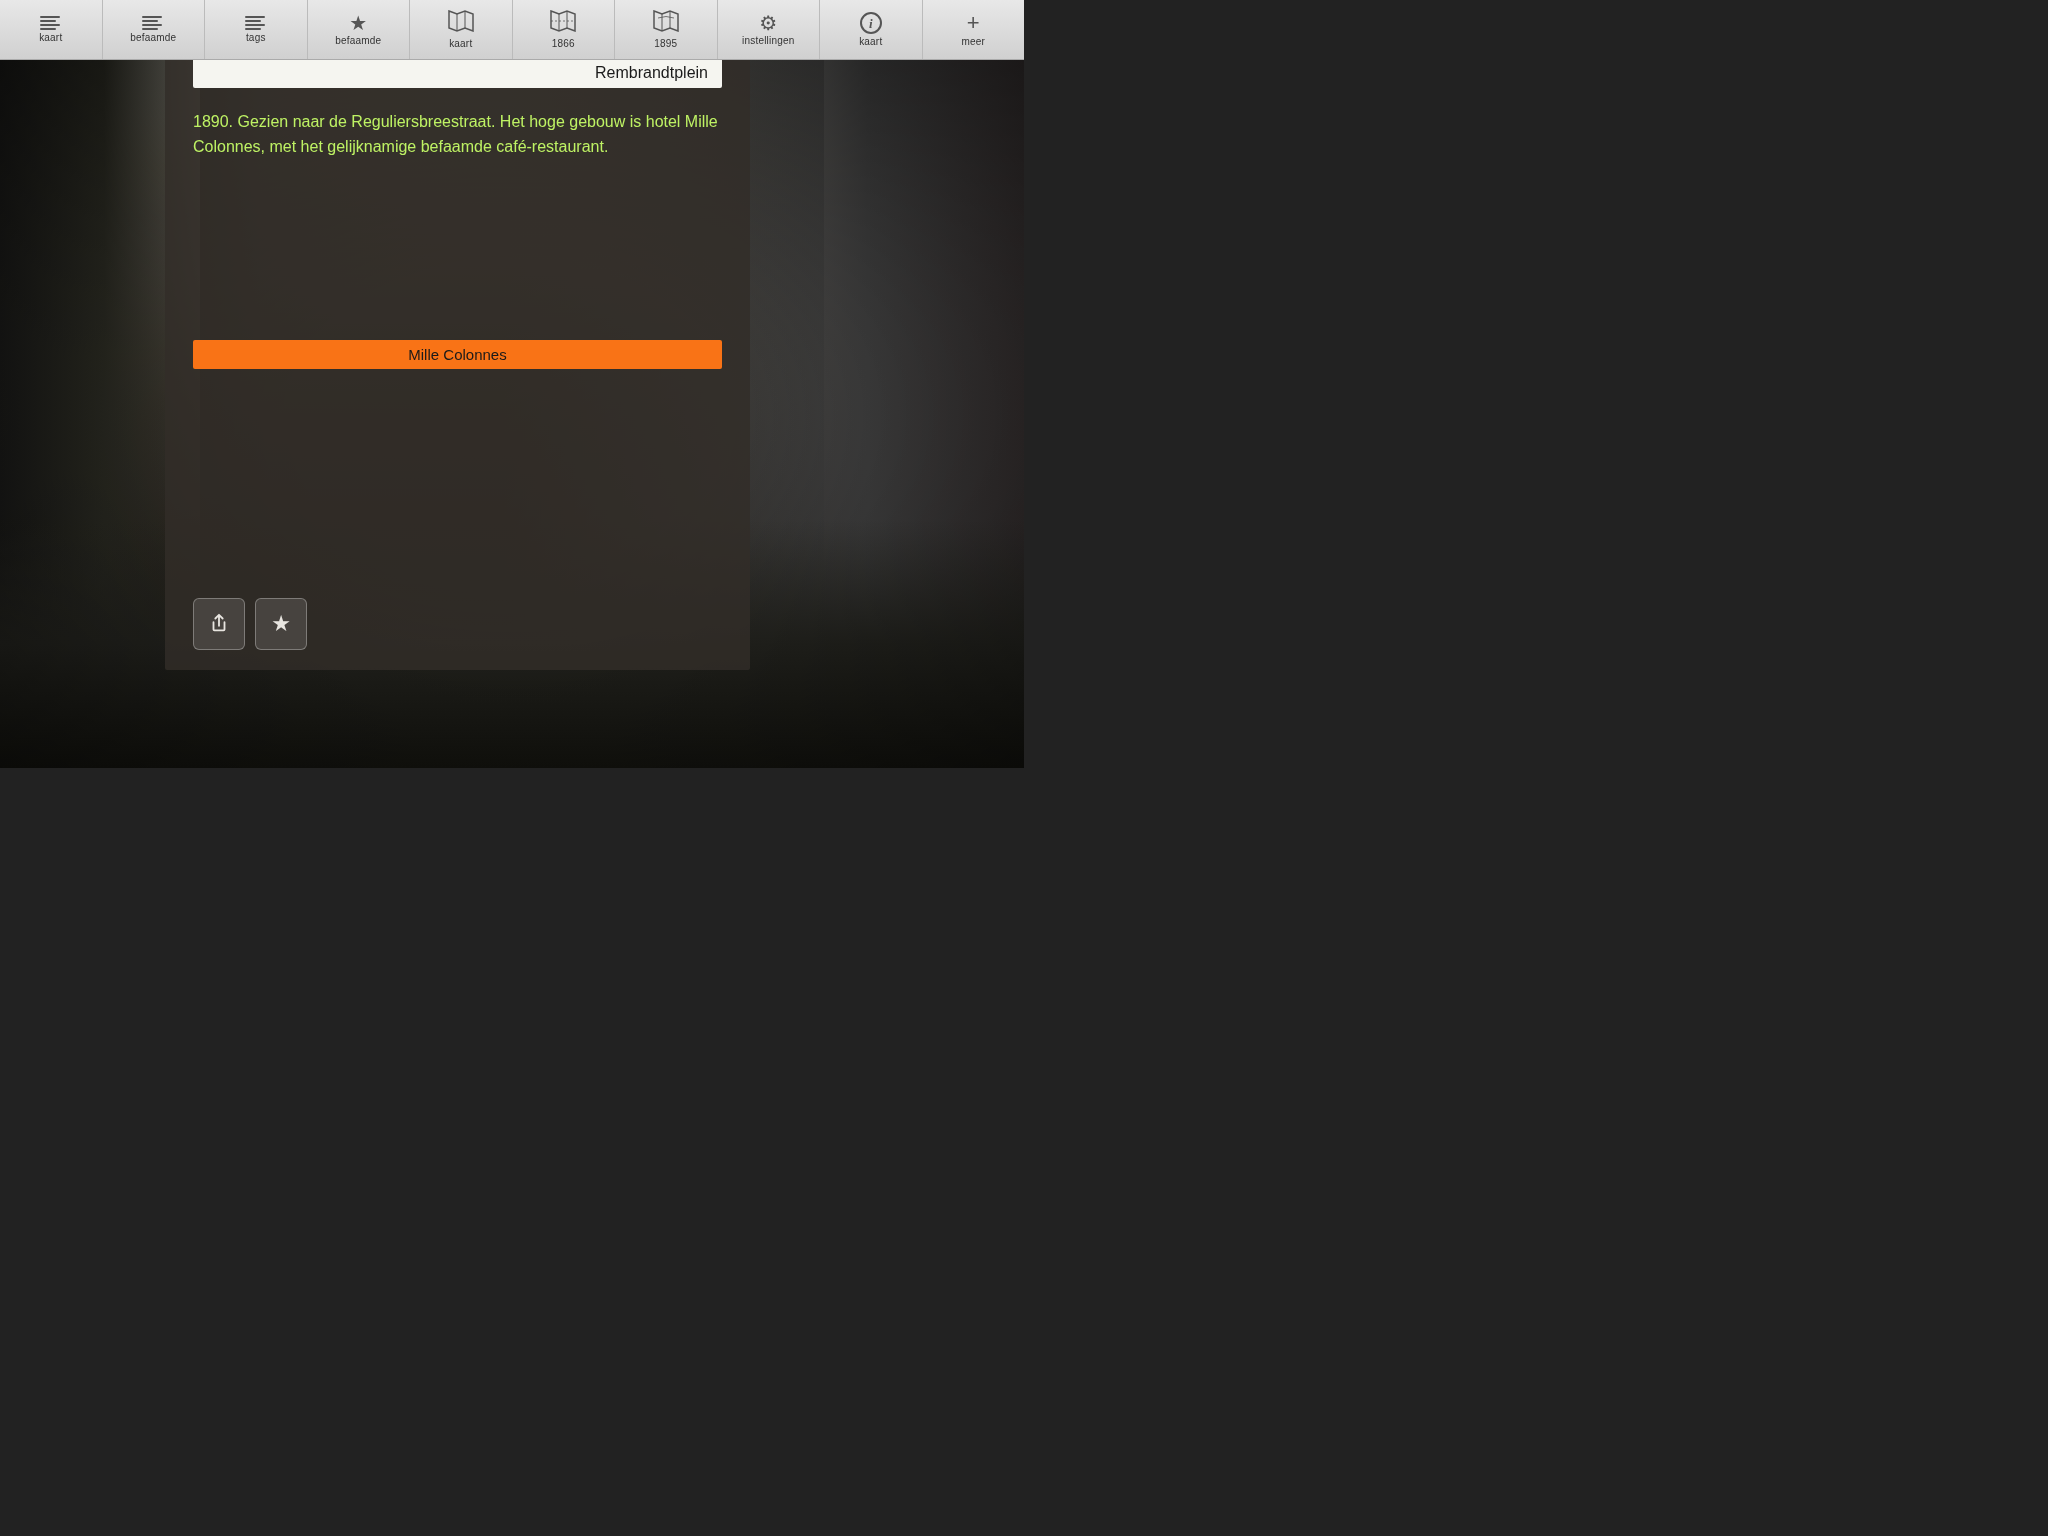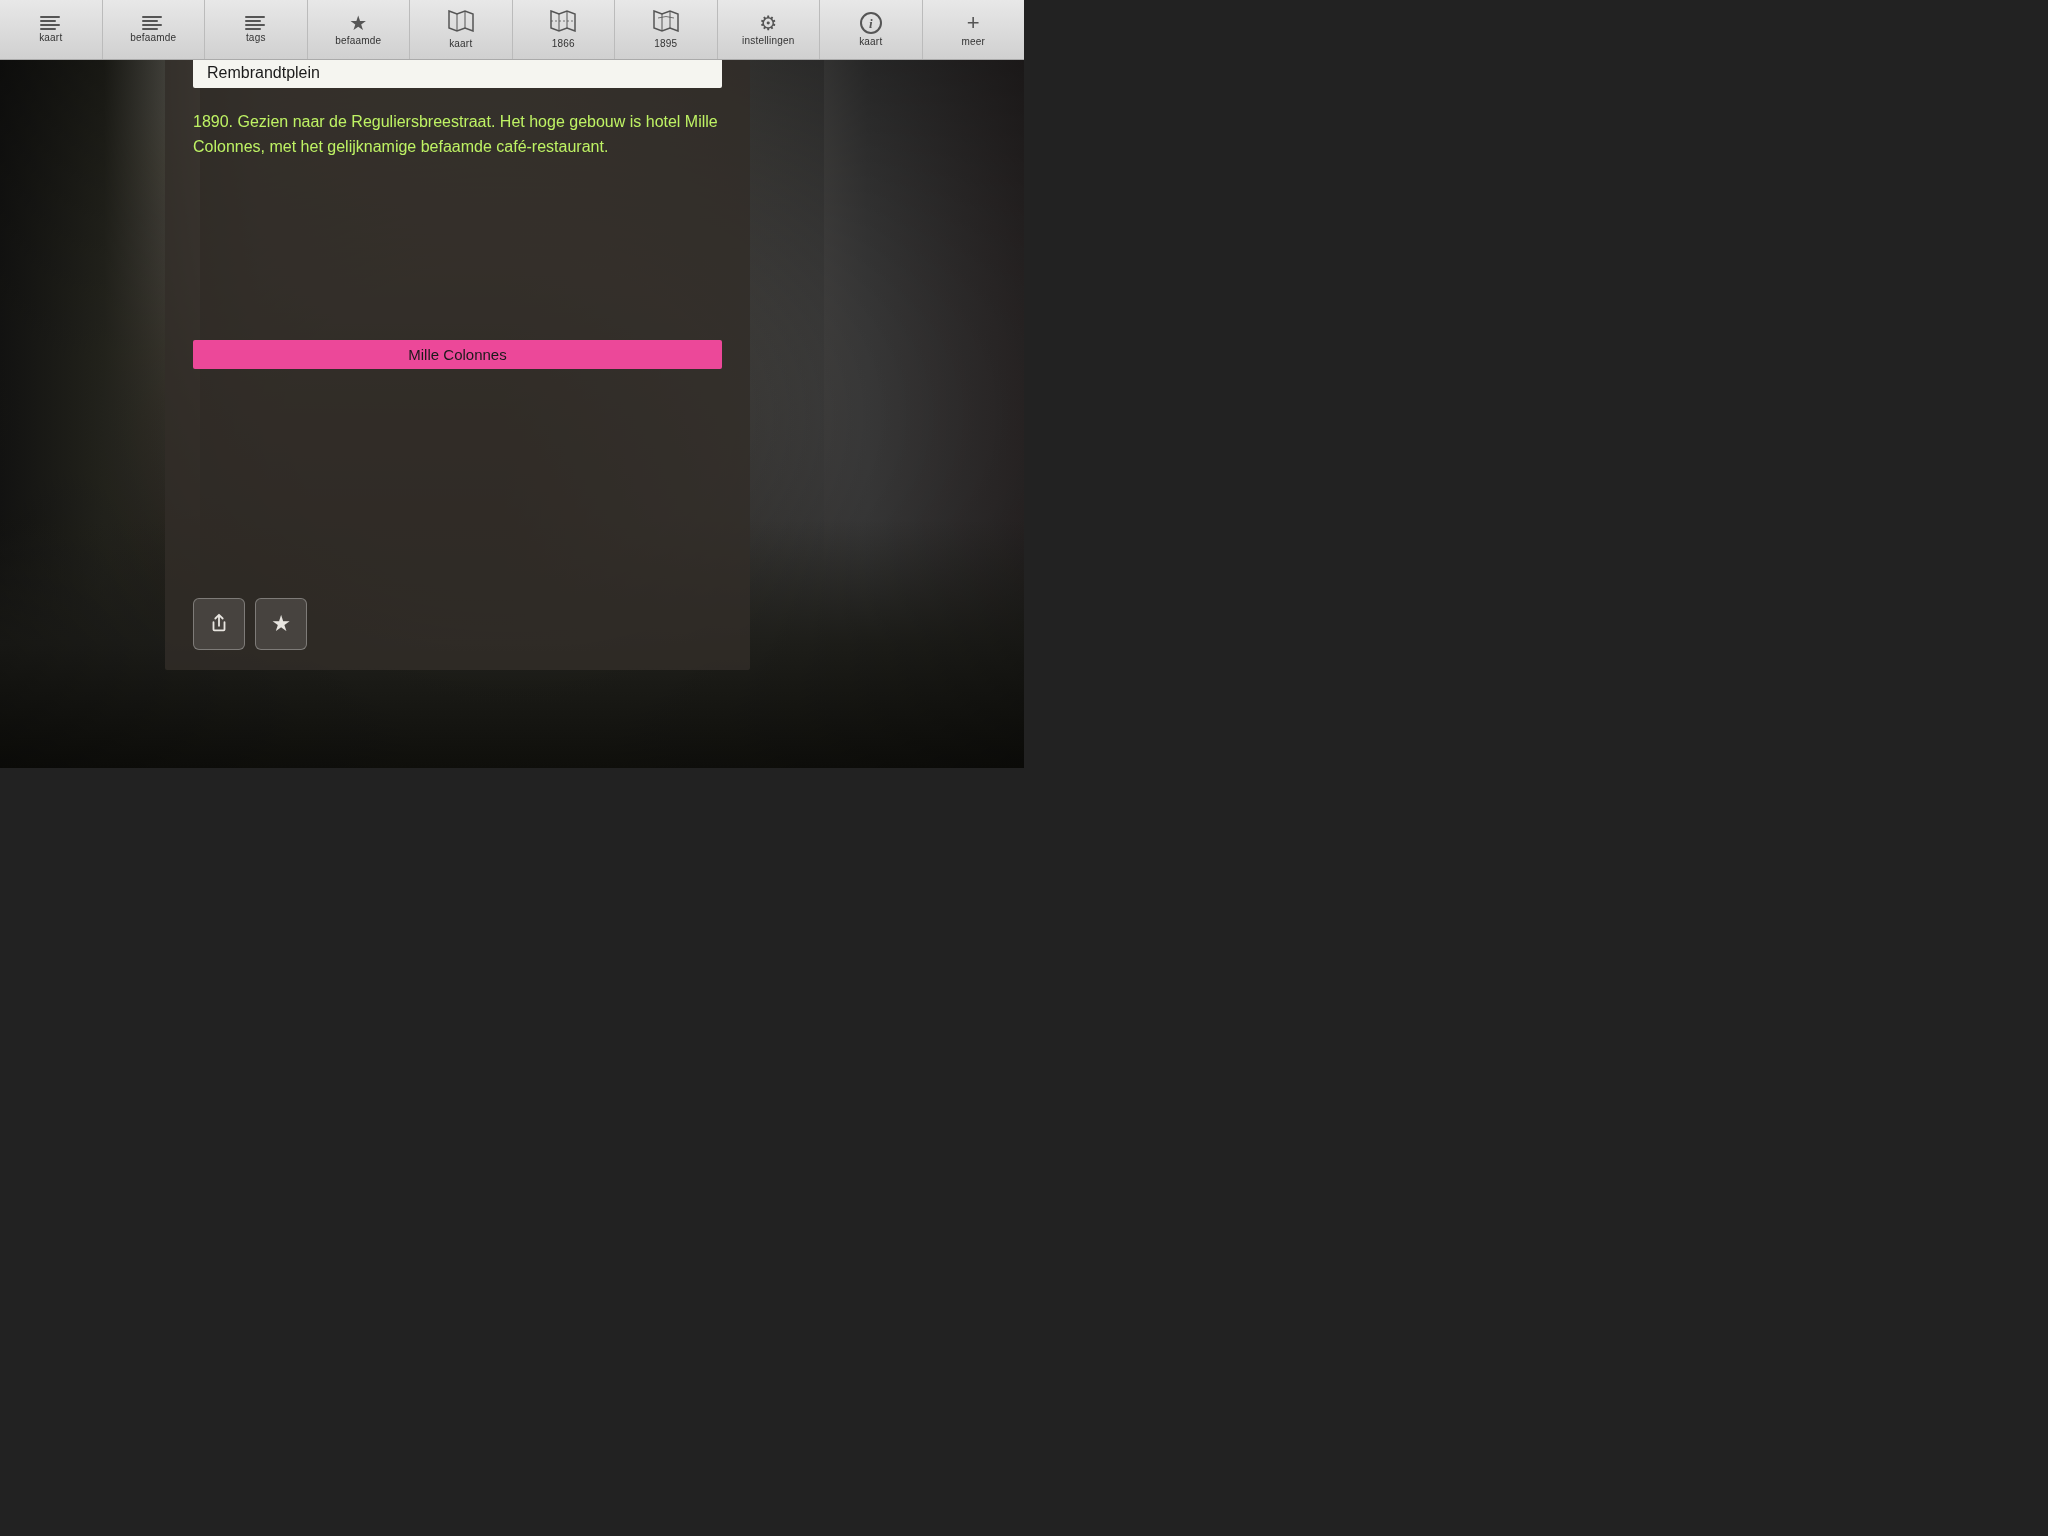--- a/index.html
+++ b/index.html
@@ -180,35 +180,35 @@
       display: inline-block;
       background: #f5f5f0;
       color: #1a1a1a;
       padding: 6px 14px;
       font-size: 16px;
       font-weight: 500;
       border-radius: 2px;
       margin-bottom: 22px;
       cursor: pointer;
       border: none;
-      text-align: left;
+      text-align: right;
     }
 
     .description {
       color: #bef264;
       font-size: 16px;
       line-height: 1.55;
       margin-bottom: 24px;
       flex: 1;
     }
 
     
     .link-badge {
       display: inline-block;
-      background: #ec4899;
+      background: #f97316;
       color: #1a1a1a;
       padding: 6px 14px;
       font-size: 15px;
       font-weight: 500;
       border-radius: 2px;
       cursor: pointer;
       border: none;
       margin-bottom: 24px;
     }
 

